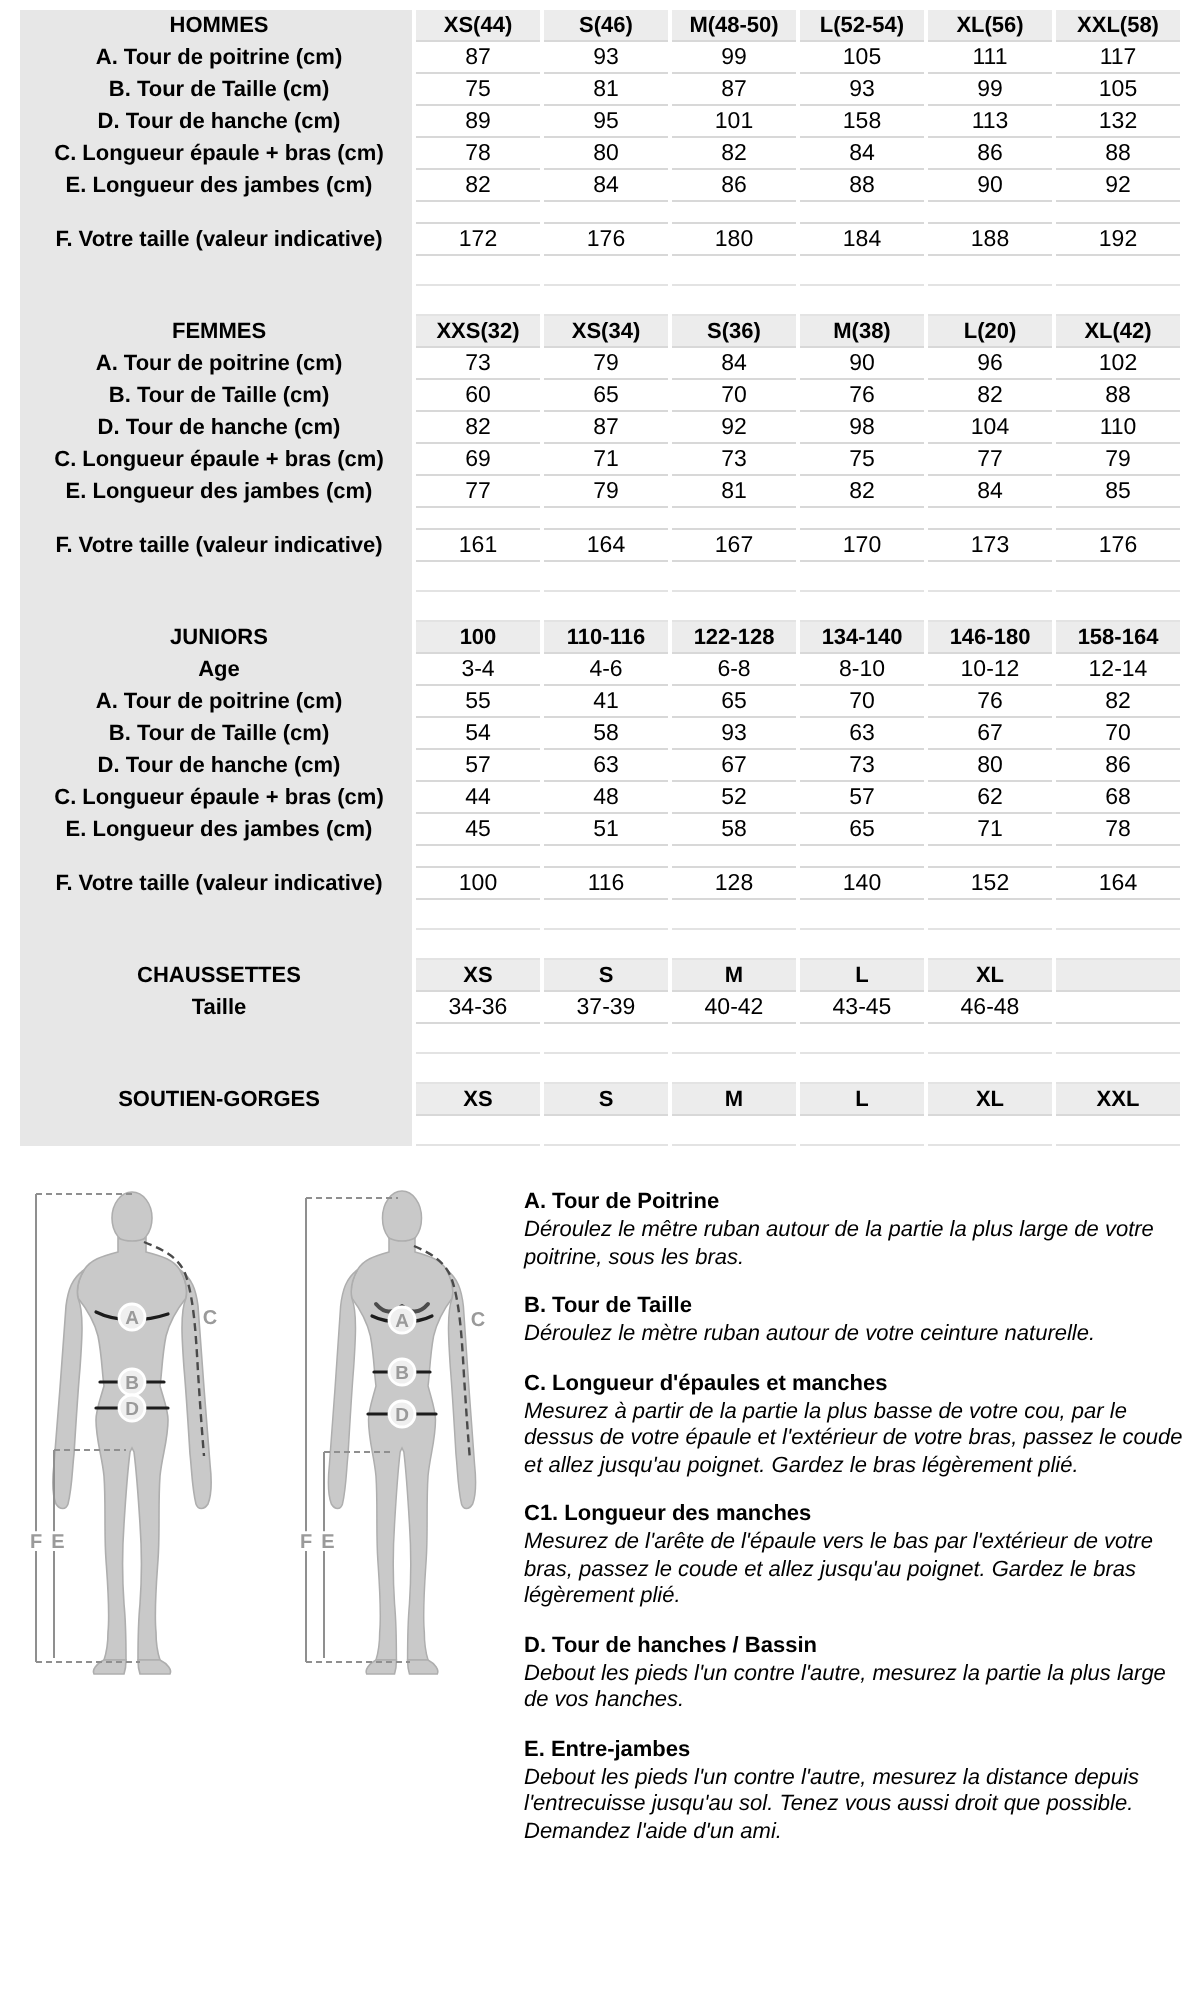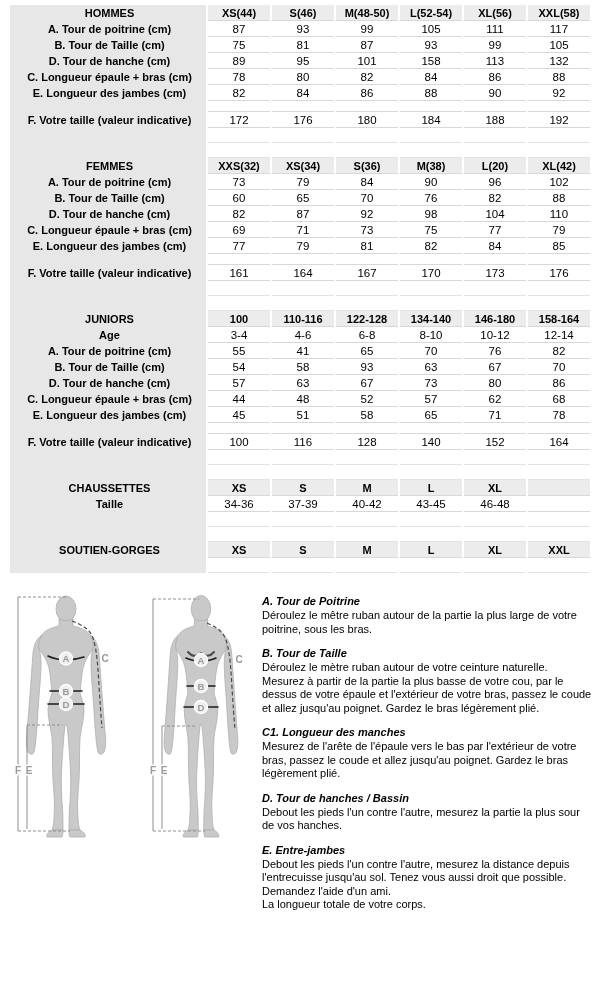--- a/index.html
+++ b/index.html
@@ -21,23 +21,23 @@
   tr.hdr td.lbl{background:var(--label-col-bg,#e7e7e7);text-align:center;
                 border-bottom-color:var(--label-col-bg,#e7e7e7);}
   tr.spacer td{height:10px;}
   tr.gap td{height:14px;border-bottom-color:var(--gap-gridline,#e3e3e3);}
   tr.gap td.lbl,tr.spacer td.lbl{border-bottom-color:var(--label-col-bg,#e7e7e7);}
 
   
   .bottom{position:absolute;left:0;top:592px;width:600px;height:400px;}
   .figures{position:absolute;left:6px;top:2px;display:flex;gap:10px;}
   .legend{position:absolute;left:262px;top:0;width:333px;}
-  .legend-section h3{font-size:11px;line-height:13px;margin:11px 0 1px 0;font-style:italic;}
+  .legend-section h3{font-size:11px;line-height:13px;margin:11px 0 1px 0;}
   .legend-section:first-child h3{margin-top:3px;}
-  .legend-section p{font-size:11px;line-height:13.5px;margin:0;}
+  .legend-section p{font-size:11px;line-height:13.5px;margin:0;font-style:italic;}
 
   
   .fig-body{fill:var(--figure-fill,#c9c9c9);stroke:var(--figure-stroke,#aeaeae);stroke-width:.8;}
   .m-line{stroke:var(--measure-line,#1c1c1c);stroke-width:1.6;fill:none;stroke-linecap:round;}
   .bust{stroke:#4c4c4c;stroke-width:2;fill:none;stroke-linecap:round;}
   .c-line{stroke:var(--dash-line,#4a4a4a);stroke-width:1.2;fill:none;stroke-dasharray:4 2.5;}
   .g-line{stroke:var(--guide-line,#8f8f8f);stroke-width:1;fill:none;}
   .g-dash{stroke:var(--guide-line,#8f8f8f);stroke-width:1;fill:none;stroke-dasharray:3 2;}
   .badge{fill:var(--badge-bg,#efefef);stroke:#ffffff;stroke-width:1.4;}
   .badge-t{fill:var(--diagram-label,#9a9a9a);font-family:"Liberation Sans",sans-serif;
@@ -554,33 +554,33 @@
     <div class="legend">
         <div class="legend-section">
           <h3>A. Tour de Poitrine</h3>
           <p>Déroulez le mêtre ruban autour de la partie la plus large de votre poitrine, sous les bras.</p>
         </div>
         <div class="legend-section">
           <h3>B. Tour de Taille</h3>
           <p>Déroulez le mètre ruban autour de votre ceinture naturelle.</p>
         </div>
         <div class="legend-section">
+          <h3>C. Longueur d'épaules et manches</h3>
           <p>Mesurez à partir de la partie la plus basse de votre cou, par le dessus de votre épaule et l'extérieur de votre bras, passez le coude et allez jusqu'au poignet. Gardez le bras légèrement plié.</p>
         </div>
         <div class="legend-section">
           <h3>C1. Longueur des manches</h3>
           <p>Mesurez de l'arête de l'épaule vers le bas par l'extérieur de votre bras, passez le coude et allez jusqu'au poignet. Gardez le bras légèrement plié.</p>
         </div>
         <div class="legend-section">
           <h3>D. Tour de hanches / Bassin</h3>
-          <p>Debout les pieds l'un contre l'autre, mesurez la partie la plus sour de vos hanches.</p>
+          <p>Debout les pieds l'un contre l'autre, mesurez la partie la plus large de vos hanches.</p>
         </div>
         <div class="legend-section">
           <h3>E. Entre-jambes</h3>
           <p>Debout les pieds l'un contre l'autre, mesurez la distance depuis l'entrecuisse jusqu'au sol. Tenez vous aussi droit que possible. Demandez l'aide d'un ami.</p>
         </div>
         <div class="legend-section">
-          <p>La longueur totale de votre corps.</p>
         </div>
       </div>
 
   </div>
 </div>
 
 </body></html>

